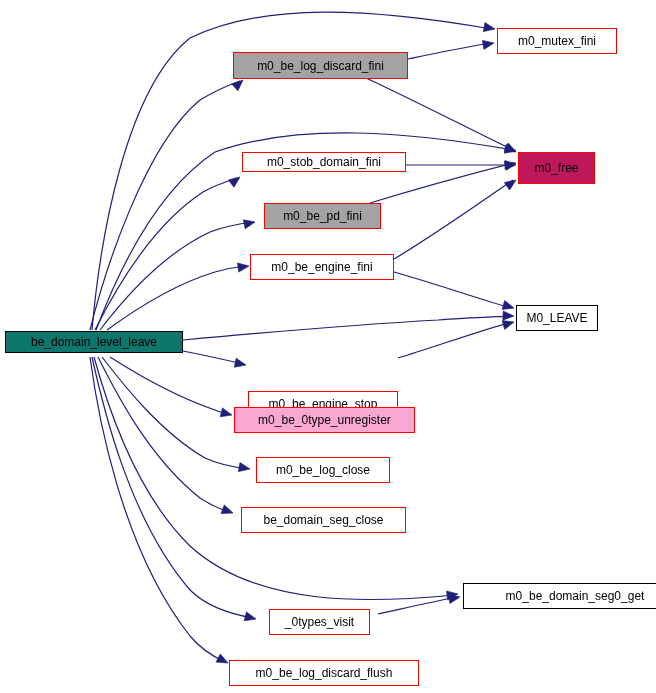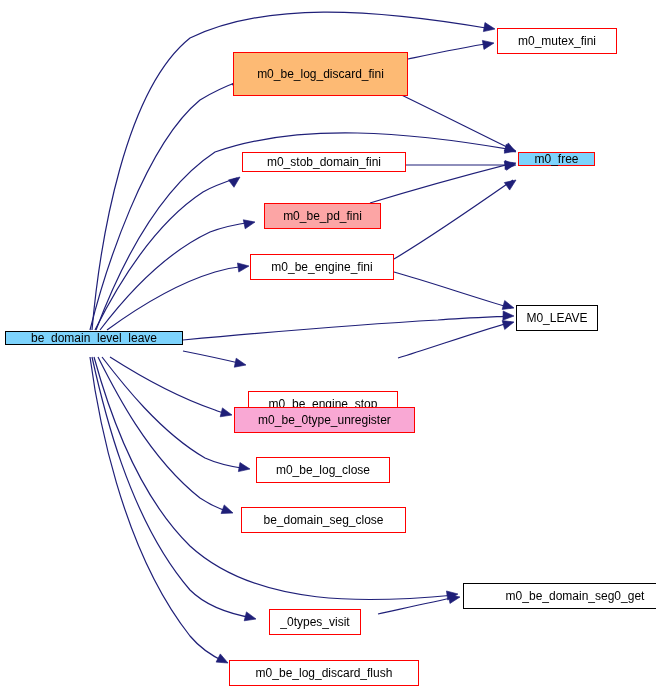--- a/index.html
+++ b/index.html
@@ -100,36 +100,36 @@
         <polygon points="0,0 -11,-4.6 -11,4.6" class="arrow-head" fill="#1f1f78" transform="translate(250,469) rotate(10)"></polygon>
         <polygon points="0,0 -11,-4.6 -11,4.6" class="arrow-head" fill="#1f1f78" transform="translate(233,513) rotate(20)"></polygon>
         <polygon points="0,0 -11,-4.6 -11,4.6" class="arrow-head" fill="#1f1f78" transform="translate(458,594) rotate(352)"></polygon>
         <polygon points="0,0 -11,-4.6 -11,4.6" class="arrow-head" fill="#1f1f78" transform="translate(256,619) rotate(14)"></polygon>
         <polygon points="0,0 -11,-4.6 -11,4.6" class="arrow-head" fill="#1f1f78" transform="translate(460,597) rotate(350)"></polygon>
         <polygon points="0,0 -11,-4.6 -11,4.6" class="arrow-head" fill="#1f1f78" transform="translate(228,663) rotate(27)"></polygon>
       </g>
   </svg>
 
   <div id="nodes-layer">
-      <div class="node-box" style="left: 5px; top: 331px; width: 178px; height: 14px; border: 1.6px solid rgb(0, 0, 0); background: #7dd3fc; align-items: center;">
+      <div class="node-box" style="left: 5px; top: 331px; width: 178px; height: 22px; border: 1.6px solid rgb(0, 0, 0); background: #0f766e; align-items: center;">
         <span class="node-label">be_domain_level_leave</span>
       </div>
       <div class="node-box" style="left: 497px; top: 28px; width: 120px; height: 26px; border: 1.6px solid rgb(255, 0, 0); background: rgb(255, 255, 255);">
         <span class="node-label">m0_mutex_fini</span>
       </div>
-      <div class="node-box" style="left: 233px; top: 52px; width: 175px; height: 44px; border: 1.6px solid rgb(255, 0, 0); background: #fdba74;">
+      <div class="node-box" style="left: 233px; top: 52px; width: 175px; height: 27px; border: 1.6px solid rgb(255, 0, 0); background: #a3a3a3;">
         <span class="node-label">m0_be_log_discard_fini</span>
       </div>
       <div class="node-box" style="left: 242px; top: 152px; width: 164px; height: 20px; border: 1.6px solid rgb(255, 0, 0); background: rgb(255, 255, 255);">
         <span class="node-label">m0_stob_domain_fini</span>
       </div>
-      <div class="node-box" style="left: 518px; top: 152px; width: 77px; height: 14px; border: 1.6px solid rgb(255, 0, 0); background: #7dd3fc;">
+      <div class="node-box" style="left: 518px; top: 152px; width: 77px; height: 32px; border: 1.6px solid rgb(255, 0, 0); background: #be185d;">
         <span class="node-label">m0_free</span>
       </div>
-      <div class="node-box" style="left: 264px; top: 203px; width: 117px; height: 26px; border: 1.6px solid rgb(255, 0, 0); background: #fca5a5;">
+      <div class="node-box" style="left: 264px; top: 203px; width: 117px; height: 26px; border: 1.6px solid rgb(255, 0, 0); background: #a3a3a3;">
         <span class="node-label">m0_be_pd_fini</span>
       </div>
       <div class="node-box" style="left: 250px; top: 254px; width: 144px; height: 26px; border: 1.6px solid rgb(255, 0, 0); background: rgb(255, 255, 255);">
         <span class="node-label">m0_be_engine_fini</span>
       </div>
       <div class="node-box" style="left: 516px; top: 305px; width: 82px; height: 26px; border: 1.6px solid rgb(0, 0, 0); background: rgb(255, 255, 255);">
         <span class="node-label">M0_LEAVE</span>
       </div>
       <div class="node-box" style="left: 248px; top: 356px; width: 150px; height: 26px; border: 1.6px solid rgb(255, 0, 0); background: rgb(255, 255, 255); margin-top: 35px;">
         <span class="node-label">m0_be_engine_stop</span>
@@ -139,21 +139,21 @@
       </div>
       <div class="node-box" style="left: 256px; top: 457px; width: 134px; height: 26px; border: 1.6px solid rgb(255, 0, 0); background: rgb(255, 255, 255);">
         <span class="node-label">m0_be_log_close</span>
       </div>
       <div class="node-box" style="left: 241px; top: 507px; width: 165px; height: 26px; border: 1.6px solid rgb(255, 0, 0); background: rgb(255, 255, 255);">
         <span class="node-label">be_domain_seg_close</span>
       </div>
       <div class="node-box" style="left: 463px; top: 583px; width: 224px; height: 26px; border: 1.6px solid rgb(0, 0, 0); background: rgb(255, 255, 255);">
         <span class="node-label">m0_be_domain_seg0_get</span>
       </div>
-      <div class="node-box" style="left: 269px; top: 609px; width: 92px; height: 26px; border: 1.6px solid rgb(255, 0, 0); background: rgb(255, 255, 255);">
+      <div class="node-box" style="left: 269px; top: 609px; width: 101px; height: 26px; border: 1.6px solid rgb(255, 0, 0); background: rgb(255, 255, 255);">
         <span class="node-label">_0types_visit</span>
       </div>
       <div class="node-box" style="left: 229px; top: 660px; width: 190px; height: 26px; border: 1.6px solid rgb(255, 0, 0); background: rgb(255, 255, 255);">
         <span class="node-label">m0_be_log_discard_flush</span>
       </div>
     </div>
 
 </div>
 
 </body></html>

